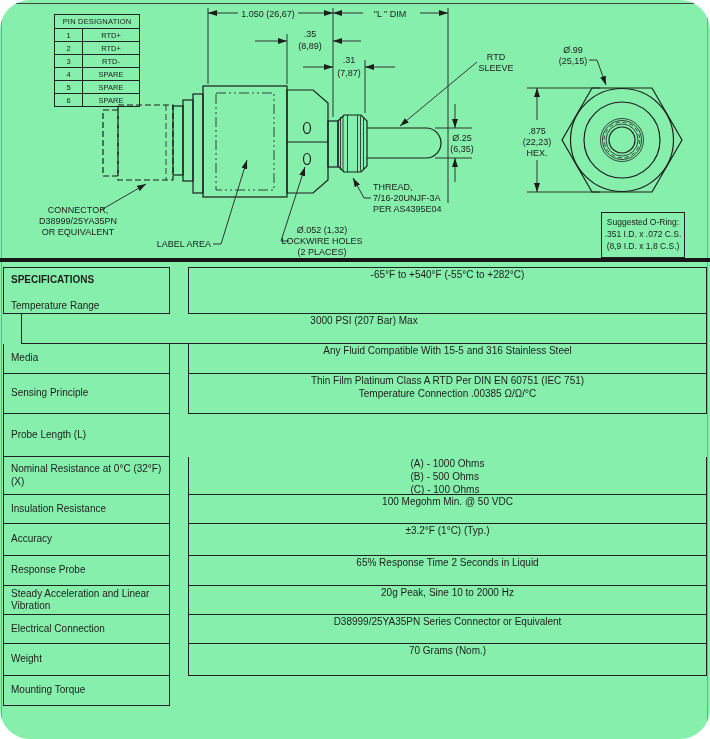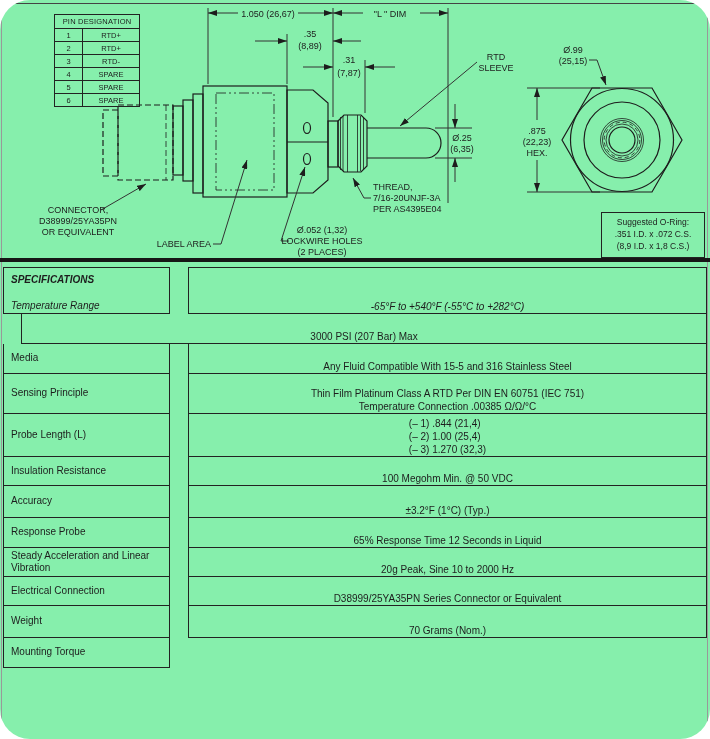--- a/index.html
+++ b/index.html
@@ -15,36 +15,36 @@
   .thin{stroke:#1d1d1d;stroke-width:0.8;fill:none;}
   .dim{stroke:#333;stroke-width:1;fill:none;}
   
   #pin-table{position:absolute;left:10px;top:14px;border-collapse:collapse;
         font-size:7.5px;color:#1d1d1d;margin-left:44px;}
   #pin-table td{border:1px solid #222;text-align:center;padding:0;height:12px;}
   #pin-table .pt-title{height:13px;font-size:7.5px;letter-spacing:0.2px;}
   #pin-table .c1{width:27px;}
   #pin-table .c2{width:56px;}
   
-  #oring-box{position:absolute;left:601px;top:212px;width:104px;height:46px;
+  #oring-box{position:absolute;left:601px;top:212px;width:84px;height:46px;
         border:1.5px solid #222;box-sizing:border-box;display:flex;flex-direction:column;
         justify-content:center;align-items:center;font-size:8.5px;line-height:1.4;
         color:#1d1d1d;text-align:left;}
   
   #divider{position:absolute;left:0;top:258px;width:710px;height:4px;background:#161616;}
   
   #spec{position:absolute;left:3px;top:267px;width:704px;font-size:10px;color:#1d1d1d;}
   .srow{display:flex;box-sizing:border-box;}
   .lcell{width:167px;box-sizing:border-box;border:1.5px solid #222;border-top:none;
         padding:0 4px 0 7px;display:flex;flex-direction:column;justify-content:center;
         line-height:1.25;}
   .vcell{flex:1;margin-left:18px;box-sizing:border-box;border:1.5px solid #222;border-top:none;
-        display:flex;flex-direction:column;justify-content:flex-end;align-items:center;
+        display:flex;flex-direction:column;justify-content:flex-start;align-items:center;
         text-align:center;line-height:1.3;}
-  .srow:first-child .lcell,.srow:first-child .vcell{border-top:1.5px solid #222;font-style:italic;}
+  .srow:first-child .lcell,.srow:first-child .vcell{border-top:1.5px solid #222;}
   .srow:first-child .lcell{justify-content:flex-start;padding-top:6px;}
   .shead{font-weight:bold;margin-bottom:13px;}
   .va-left .vlines{text-align:left;}
   .r47{height:47px}.r30{height:30px}.r40{height:40px}.r43{height:43px}
   .r38{height:38px}.r29{height:29px}.r32{height:32px}
 </style>
 </head>
 <body>
 
 <div class="page">
@@ -250,29 +250,34 @@
           <div>Thin Film Platinum Class A RTD Per DIN EN 60751 (IEC 751)</div>
           <div>Temperature Connection .00385 Ω/Ω/°C</div>
         </div>
       </div>
     </div>
 
     <div class="srow r43 va-left">
       <div class="lcell">
           <div>Probe Length (L)</div>
         </div>
-      <div class="vcell">
-        <div class="vlines">
-          <div>(– 1) .844 (21,4)</div>
-          <div>(– 2) 1.00 (25,4)</div>
-          <div>(– 3) 1.270 (32,3)</div>
-        </div>
-      </div>
-    </div>
-
+    </div>
+
+    <div class="srow r38 va-left">
+      <div class="lcell">
+          <div>Nominal Resistance at 0°C (32°F)(X)</div>
+        </div>
+      <div class="vcell">
+        <div class="vlines">
+          <div>(A) - 1000 Ohms</div>
+          <div>(B) -  500 Ohms</div>
+          <div>(C) - 100 Ohms</div>
+        </div>
+      </div>
+    </div>
 
 
     <div class="srow r29">
       <div class="lcell">
           <div>Insulation Resistance</div>
         </div>
       <div class="vcell">
         <div class="vlines">
             <div>100 Megohm Min. @ 50 VDC</div>
           </div>
@@ -289,21 +294,21 @@
           </div>
       </div>
     </div>
 
     <div class="srow r30">
       <div class="lcell">
           <div>Response Probe</div>
         </div>
       <div class="vcell">
         <div class="vlines">
-            <div>65% Response Time 12 Seconds in Liquid</div>
+            <div>65% Response Time 2 Seconds in Liquid</div>
           </div>
       </div>
     </div>
 
     <div class="srow r29">
       <div class="lcell">
           <div>Steady Acceleration and Linear Vibration</div>
         </div>
       <div class="vcell">
         <div class="vlines">

